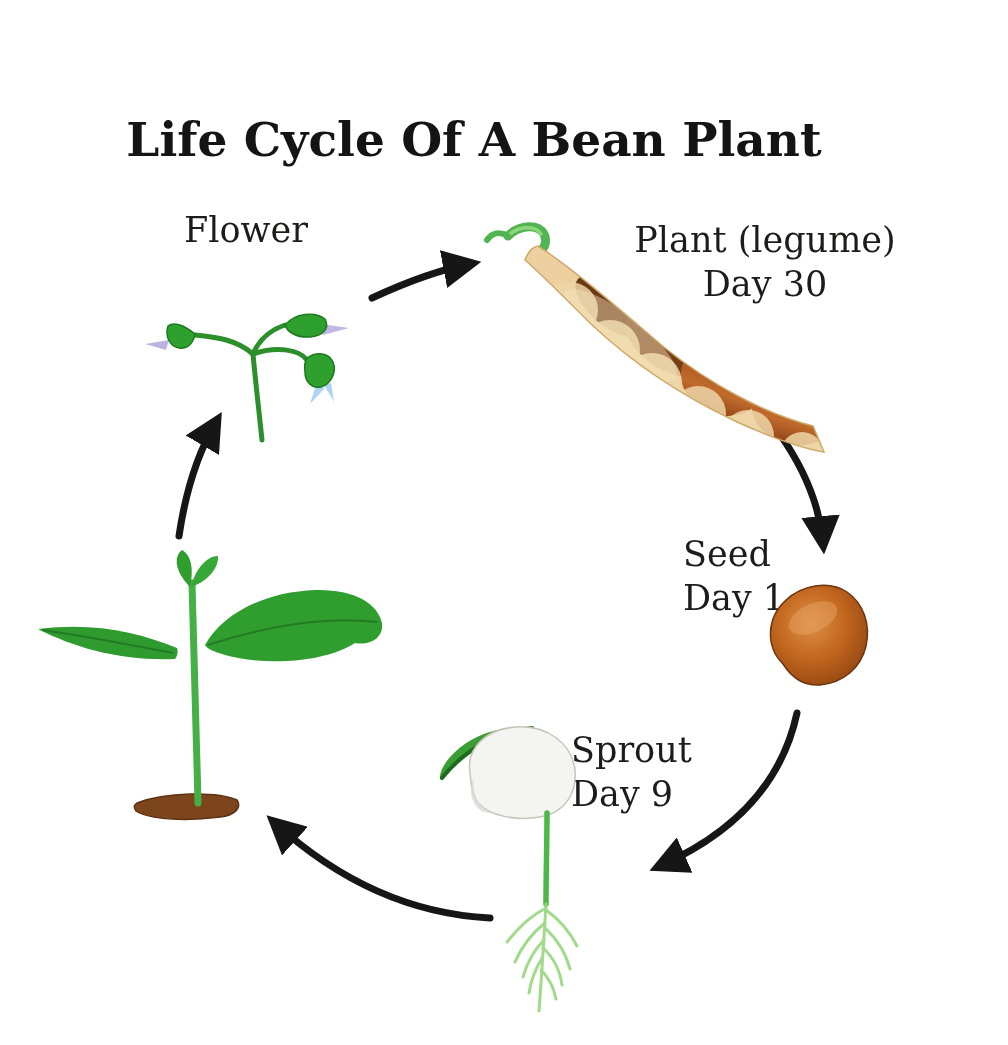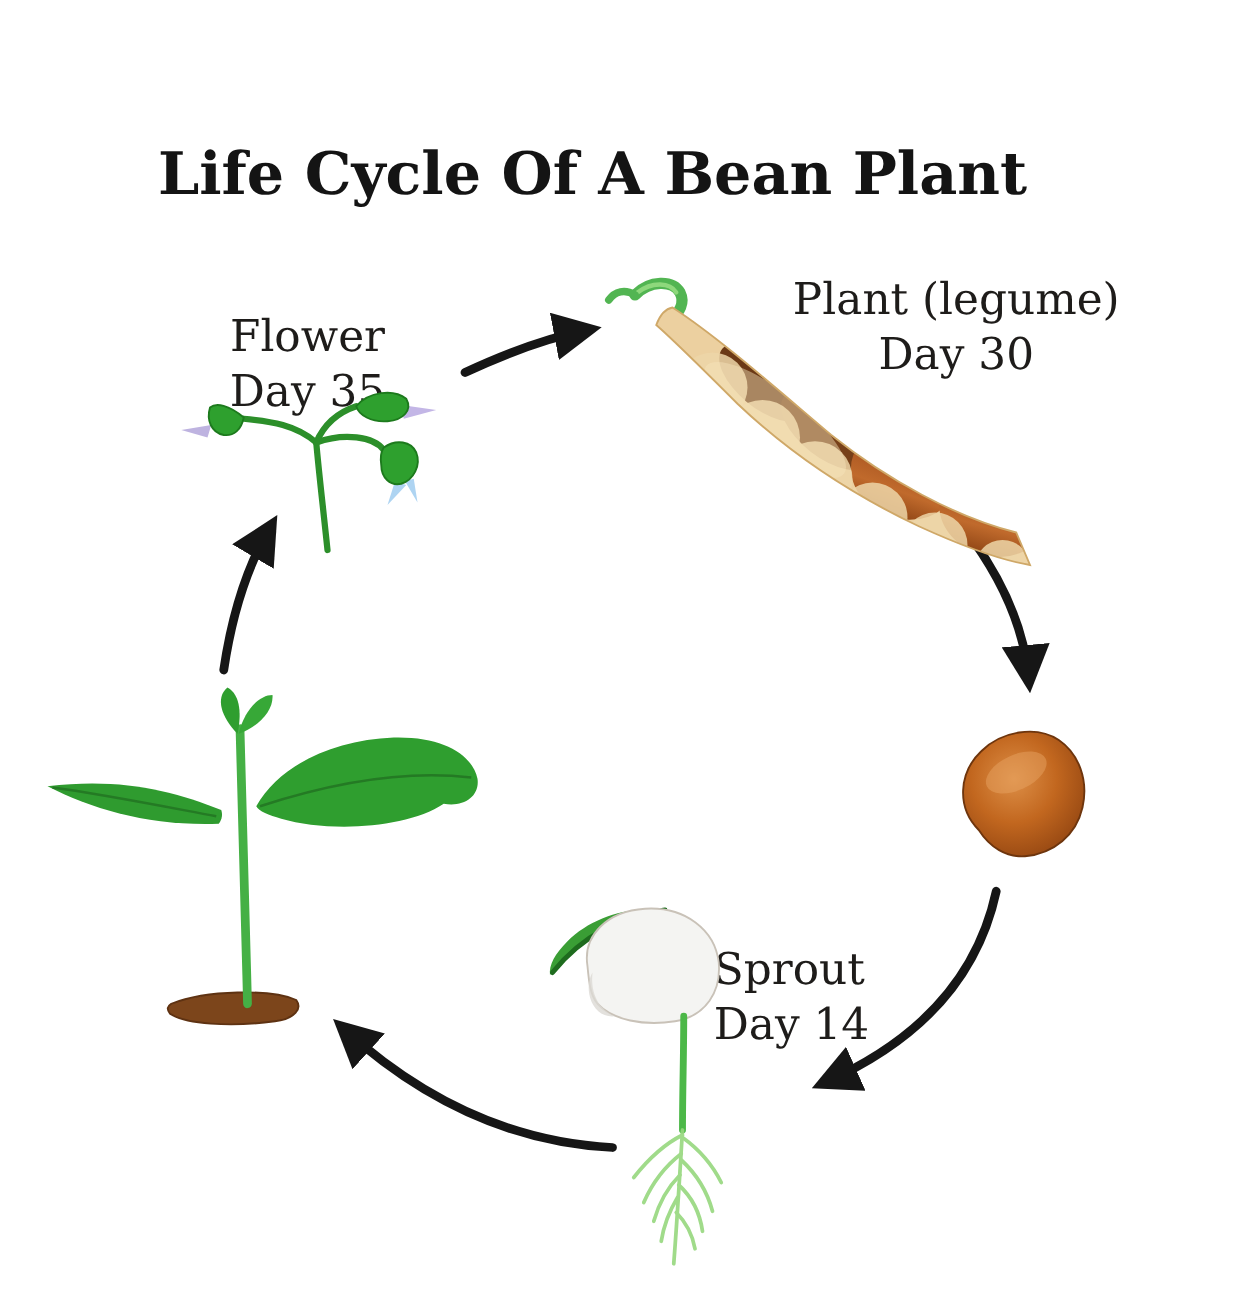--- a/index.html
+++ b/index.html
@@ -16,31 +16,34 @@
   .abs{position:absolute;}
   svg{display:block;}
 </style>
 </head>
 <body>
 
 <div class="canvas">
 
   <div class="title">Life Cycle Of A Bean Plant</div>
 
-  <div class="stage-label center" style="left:246px;top:208px;margin-top:40px;">
+  <div class="stage-label center" style="left:246px;top:208px;">
     <div>Flower</div>
-    <div>Day 35</div>
   </div>
   <div class="stage-label center" style="left:765px;top:218px;">
     <div>Plant (legume)</div>
     <div>Day 30</div>
   </div>
-  <div class="stage-label" style="left:571px;top:754px;">
+  <div class="stage-label" style="left:683px;top:532px;">
+    <div>Seed</div>
+    <div>Day 1</div>
+  </div>
+  <div class="stage-label" style="left:571px;top:728px;">
     <div>Sprout</div>
-    <div>Day 14</div>
+    <div>Day 9</div>
   </div>
   <div class="stage-label center" style="left:297px;top:702px;">
   </div>
 
   <svg class="abs" style="left:0;top:0;" width="1008" height="1045" viewBox="0 0 1008 1045">
     <defs>
       <marker id="ah" viewBox="0 0 10 10" refX="7" refY="5" markerWidth="5.5" markerHeight="5.5" orient="auto">
         <path d="M0,0 L10,5 L0,10 Z" fill="#161616"></path>
       </marker>
     </defs>

